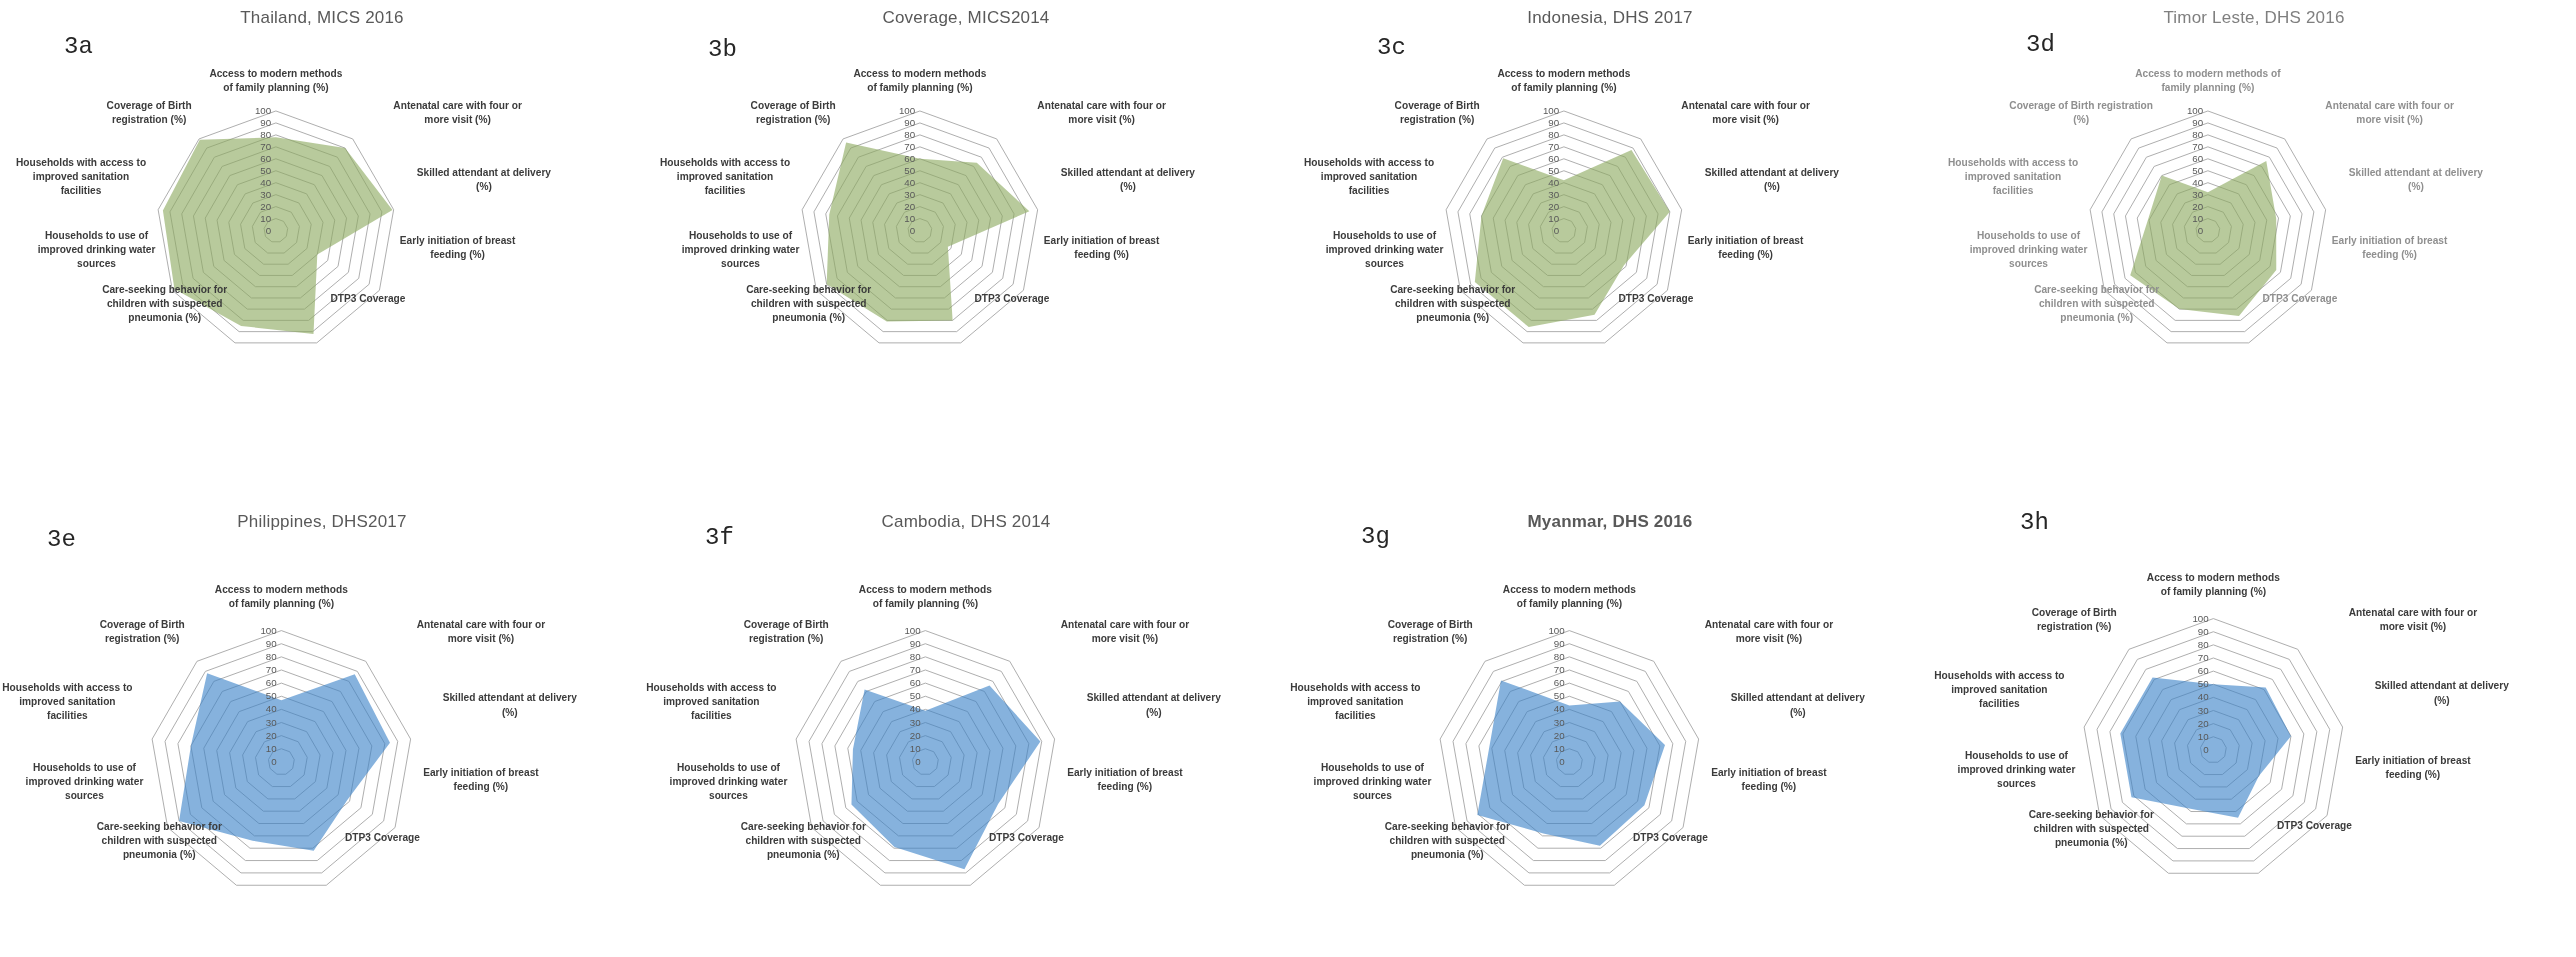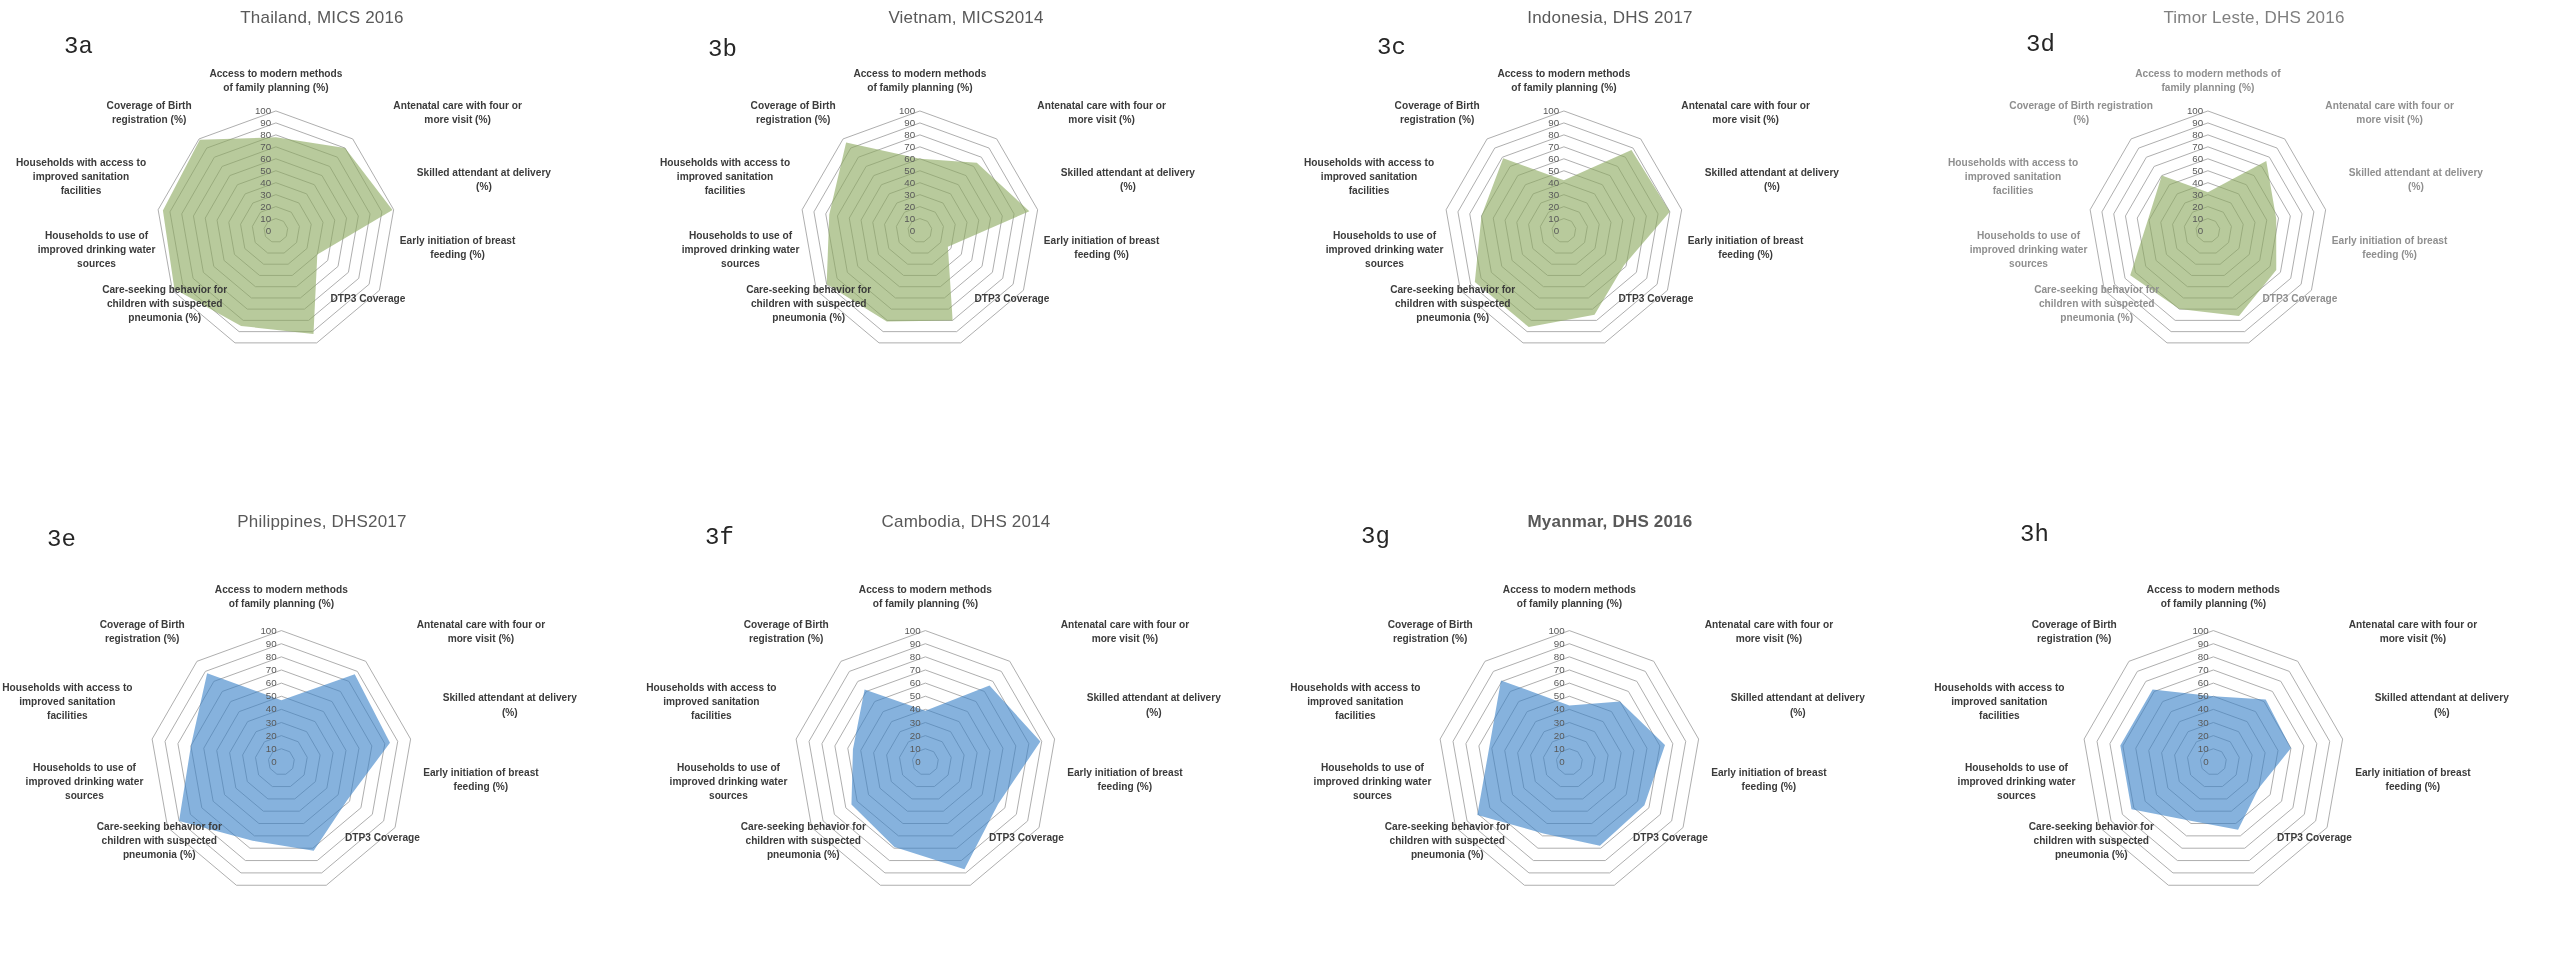--- a/index.html
+++ b/index.html
@@ -51,21 +51,21 @@
         <text x="585.56" y="311.83" text-anchor="middle" class="axis-label"><tspan x="585.56" dy="0">Early initiation of breast</tspan><tspan x="585.56" dy="18">feeding (%)</tspan></text>
         <text x="470.81" y="386.8" text-anchor="middle" class="axis-label"><tspan x="470.81" dy="0">DTP3 Coverage</tspan></text>
         <text x="210.70999999999998" y="374.56" text-anchor="middle" class="axis-label"><tspan x="210.70999999999998" dy="0">Care-seeking behavior for</tspan><tspan x="210.70999999999998" dy="18">children with suspected</tspan><tspan x="210.70999999999998" dy="18">pneumonia (%)</tspan></text>
         <text x="123.5" y="305.71" text-anchor="middle" class="axis-label"><tspan x="123.5" dy="0">Households to use of</tspan><tspan x="123.5" dy="18">improved drinking water</tspan><tspan x="123.5" dy="18">sources</tspan></text>
         <text x="103.61000000000001" y="212.38" text-anchor="middle" class="axis-label"><tspan x="103.61000000000001" dy="0">Households with access to</tspan><tspan x="103.61000000000001" dy="18">improved sanitation</tspan><tspan x="103.61000000000001" dy="18">facilities</tspan></text>
         <text x="190.82" y="138.94" text-anchor="middle" class="axis-label"><tspan x="190.82" dy="0">Coverage of Birth</tspan><tspan x="190.82" dy="18">registration (%)</tspan></text>
       </svg>
   </div>
   <div class="panel" id="panel-1" style="left:644px;top:0px;">
     <div class="corner-label" style="left:64px;top:36px;text-align:right;">3b</div>
-    <div class="panel-title">Vietnam, MICS2014</div>
+    <div class="panel-title">Coverage, MICS2014</div>
     <svg width="644" height="479" viewBox="0 0 824 613">
         <polygon points="353.0,279.7 362.8,283.3 368.1,292.3 366.3,302.6 358.2,309.4 347.8,309.4 339.7,302.7 337.9,292.3 343.2,283.3" class="ring"></polygon>
         <polygon points="353.0,264.4 372.7,271.6 383.1,289.7 379.5,310.3 363.5,323.8 342.5,323.8 326.5,310.3 322.9,289.7 333.3,271.6" class="ring"></polygon>
         <polygon points="353.0,249.1 382.5,259.8 398.2,287.0 392.8,317.9 368.7,338.1 337.3,338.1 313.2,318.0 307.8,287.0 323.5,259.8" class="ring"></polygon>
         <polygon points="353.0,233.8 392.3,248.1 413.3,284.4 406.0,325.6 373.9,352.5 332.1,352.5 300.0,325.6 292.7,284.4 313.7,248.1" class="ring"></polygon>
         <polygon points="353.0,218.5 402.2,236.4 428.3,281.7 419.3,333.3 379.2,366.9 326.8,366.9 286.7,333.3 277.7,281.7 303.8,236.4" class="ring"></polygon>
         <polygon points="353.0,203.2 412.0,224.7 443.4,279.1 432.5,340.9 384.4,381.3 321.6,381.3 273.5,340.9 262.6,279.1 294.0,224.7" class="ring"></polygon>
         <polygon points="353.0,187.9 421.8,213.0 458.5,276.4 445.8,348.5 389.6,395.6 316.4,395.6 260.2,348.6 247.5,276.4 284.2,213.0" class="ring"></polygon>
         <polygon points="353.0,172.6 431.7,201.2 473.5,273.7 459.0,356.2 394.9,410.0 311.1,410.0 247.0,356.2 232.5,273.7 274.3,201.2" class="ring"></polygon>
         <polygon points="353.0,157.3 441.5,189.5 488.6,271.1 472.3,363.8 400.1,424.4 305.9,424.4 233.7,363.9 217.4,271.1 264.5,189.5" class="ring"></polygon>
@@ -271,21 +271,21 @@
         <text x="615.36" y="190.64" text-anchor="middle" class="axis-label"><tspan x="615.36" dy="0">Antenatal care with four or</tspan><tspan x="615.36" dy="18">more visit (%)</tspan></text>
         <text x="652.3199999999999" y="284.72" text-anchor="middle" class="axis-label"><tspan x="652.3199999999999" dy="0">Skilled attendant at delivery</tspan><tspan x="652.3199999999999" dy="18">(%)</tspan></text>
         <text x="615.36" y="380.48" text-anchor="middle" class="axis-label"><tspan x="615.36" dy="0">Early initiation of breast</tspan><tspan x="615.36" dy="18">feeding (%)</tspan></text>
         <text x="489.36" y="462.8" text-anchor="middle" class="axis-label"><tspan x="489.36" dy="0">DTP3 Coverage</tspan></text>
         <text x="203.76" y="449.36" text-anchor="middle" class="axis-label"><tspan x="203.76" dy="0">Care-seeking behavior for</tspan><tspan x="203.76" dy="18">children with suspected</tspan><tspan x="203.76" dy="18">pneumonia (%)</tspan></text>
         <text x="108" y="373.76" text-anchor="middle" class="axis-label"><tspan x="108" dy="0">Households to use of</tspan><tspan x="108" dy="18">improved drinking water</tspan><tspan x="108" dy="18">sources</tspan></text>
         <text x="86.16000000000003" y="271.28" text-anchor="middle" class="axis-label"><tspan x="86.16000000000003" dy="0">Households with access to</tspan><tspan x="86.16000000000003" dy="18">improved sanitation</tspan><tspan x="86.16000000000003" dy="18">facilities</tspan></text>
         <text x="181.92" y="190.64" text-anchor="middle" class="axis-label"><tspan x="181.92" dy="0">Coverage of Birth</tspan><tspan x="181.92" dy="18">registration (%)</tspan></text>
       </svg>
   </div>
-  <div class="panel" id="panel-7" style="left:1932px;top:479px;">
+  <div class="panel" id="panel-7" style="left:1932px;top:467px;">
     <div class="corner-label" style="left:88px;top:42px;">3h</div>
     <svg width="644" height="479" viewBox="0 0 824 613">
         <polygon points="360.0,345.2 370.8,349.1 376.5,359.1 374.5,370.4 365.7,377.8 354.3,377.8 345.5,370.4 343.5,359.1 349.2,349.1" class="ring"></polygon>
         <polygon points="360.0,328.4 381.6,336.3 393.1,356.2 389.1,378.8 371.5,393.6 348.5,393.6 330.9,378.8 326.9,356.2 338.4,336.3" class="ring"></polygon>
         <polygon points="360.0,311.6 392.4,323.4 409.6,353.2 403.6,387.2 377.2,409.4 342.8,409.4 316.4,387.2 310.4,353.2 327.6,323.4" class="ring"></polygon>
         <polygon points="360.0,294.8 403.2,310.5 426.2,350.3 418.2,395.6 383.0,425.1 337.0,425.1 301.8,395.6 293.8,350.3 316.8,310.5" class="ring"></polygon>
         <polygon points="360.0,278.0 414.0,297.7 442.7,347.4 432.7,404.0 388.7,440.9 331.3,440.9 287.3,404.0 277.3,347.4 306.0,297.7" class="ring"></polygon>
         <polygon points="360.0,261.2 424.8,284.8 459.3,344.5 447.3,412.4 394.5,456.7 325.5,456.7 272.7,412.4 260.7,344.5 295.2,284.8" class="ring"></polygon>
         <polygon points="360.0,244.4 435.6,271.9 475.8,341.6 461.8,420.8 400.2,472.5 319.8,472.5 258.2,420.8 244.2,341.6 284.4,271.9" class="ring"></polygon>
         <polygon points="360.0,227.6 446.4,259.0 492.4,338.7 476.4,429.2 406.0,488.3 314.0,488.3 243.6,429.2 227.6,338.7 273.6,259.0" class="ring"></polygon>

